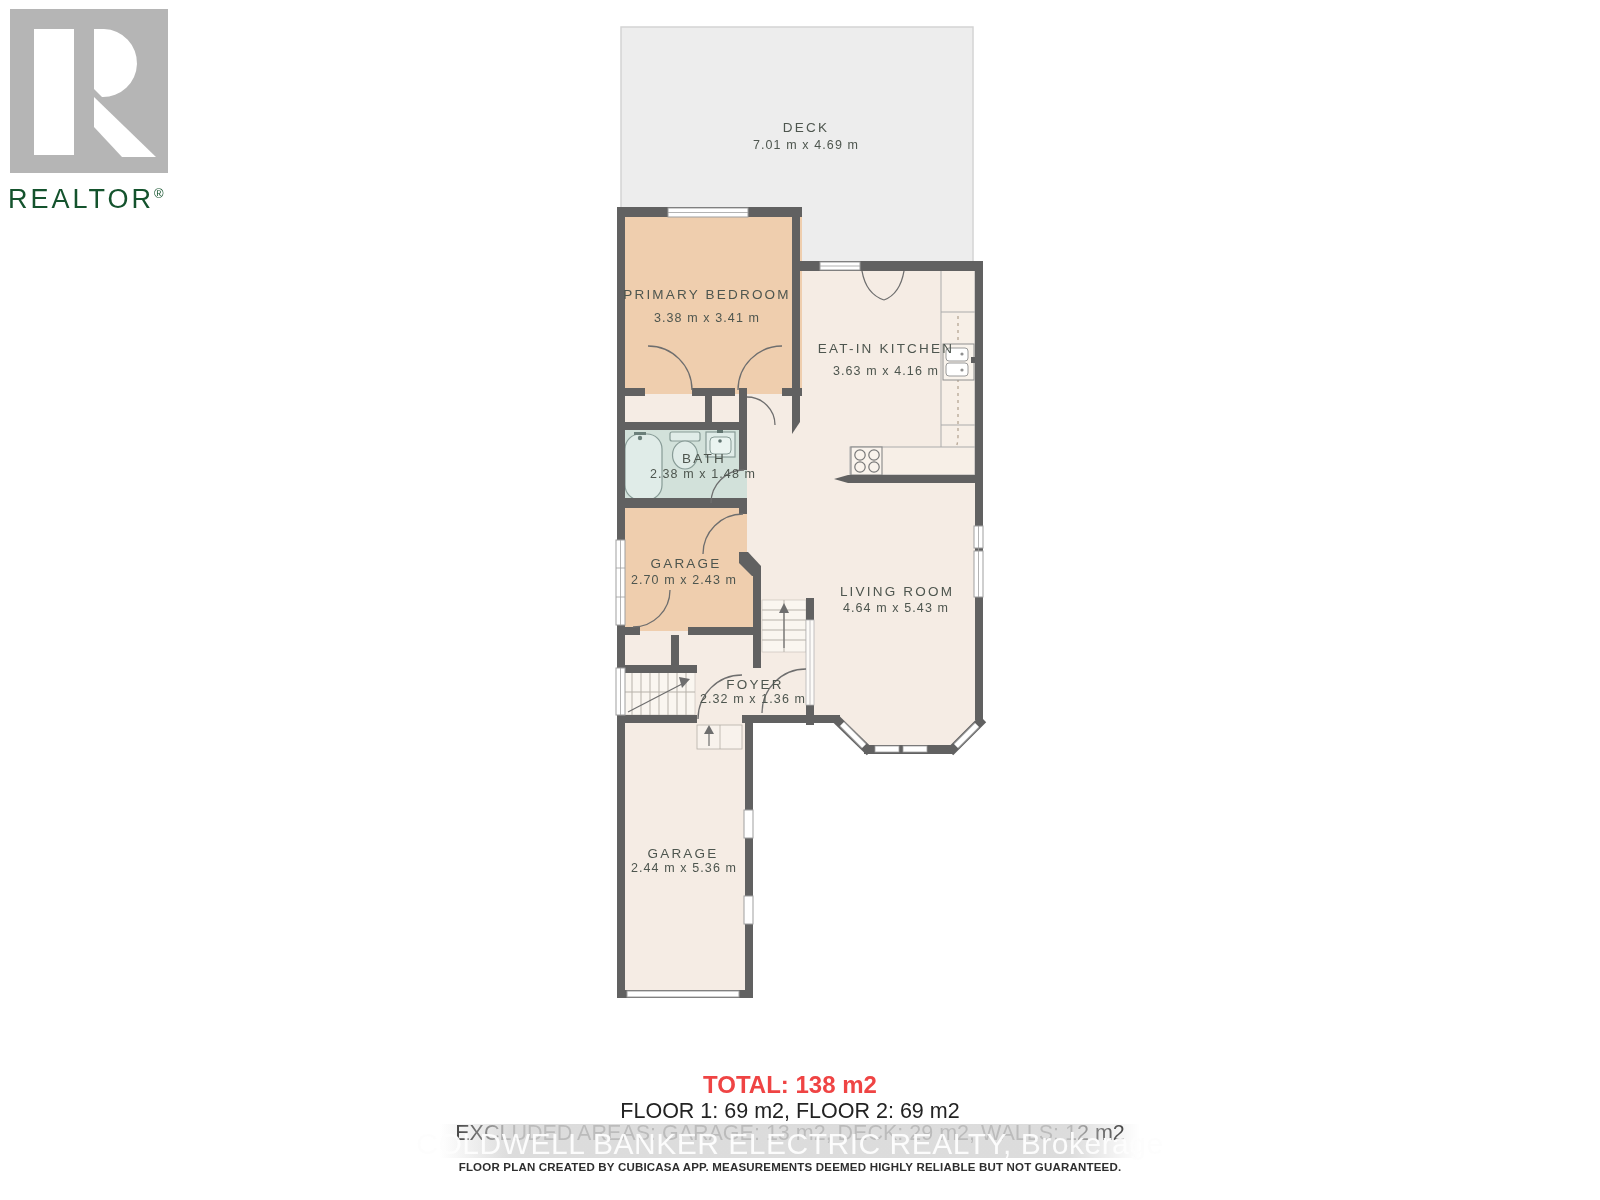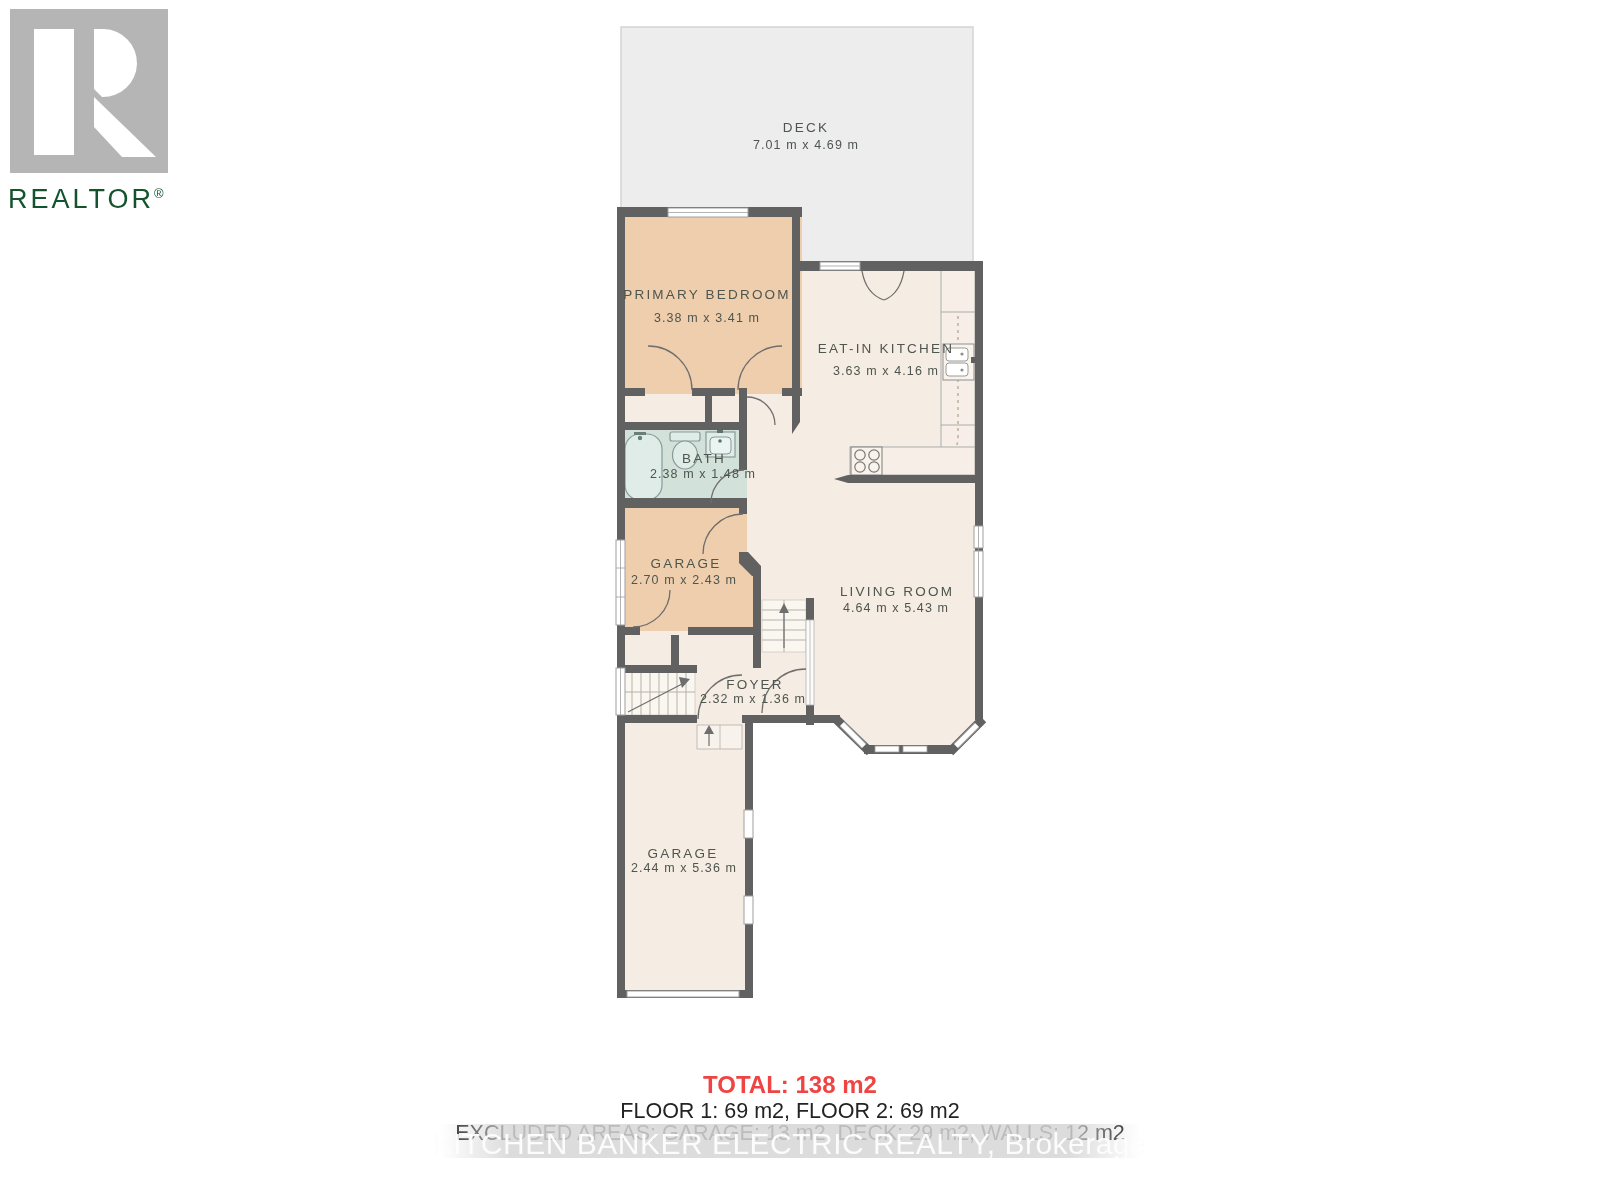--- a/index.html
+++ b/index.html
@@ -221,16 +221,17 @@
   <div class="room-dims" style="left:753px;top:692px;">2.32 m x 1.36 m</div>
 
   <div class="room-label" style="left:683px;top:846px;">GARAGE</div>
   <div class="room-dims" style="left:684px;top:861px;">2.44 m x 5.36 m</div>
 
   <div class="summary-line total-line">TOTAL: 138 m2</div>
   <div class="summary-line floors-line">FLOOR 1: 69 m2, FLOOR 2: 69 m2</div>
   <div class="summary-line excluded-line">EXCLUDED AREAS: GARAGE: 13 m2, DECK: 29 m2, WALLS: 12 m2</div>
 
   <div class="watermark-band"></div>
-  <div class="watermark-text">KITCHEN BANKER ELECTRIC REALTY, Brokerage</div>
-
+  <div class="watermark-text">COLDWELL BANKER ELECTRIC REALTY, Brokerage</div>
+
+  <div class="disclaimer">FLOOR PLAN CREATED BY CUBICASA APP. MEASUREMENTS DEEMED HIGHLY RELIABLE BUT NOT GUARANTEED.</div>
 
 </div>
 
 </body></html>

